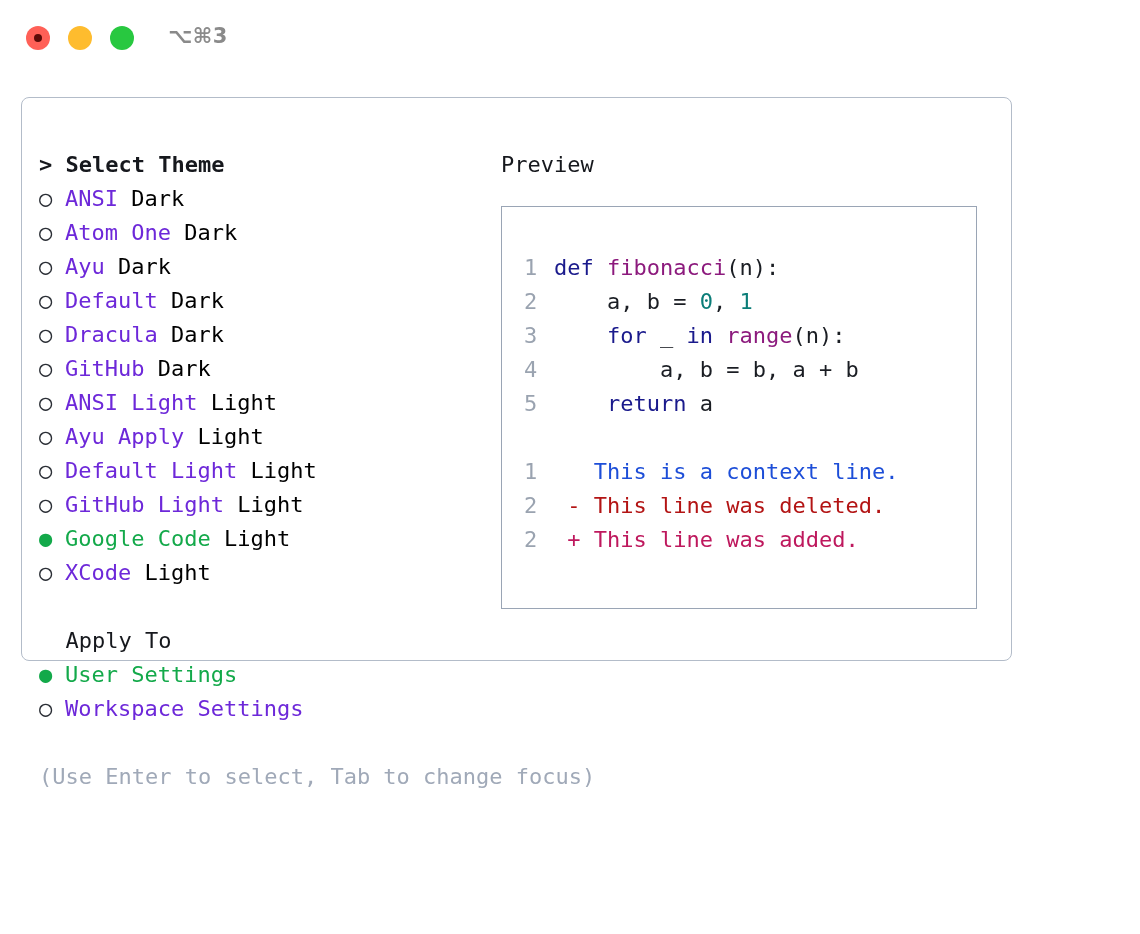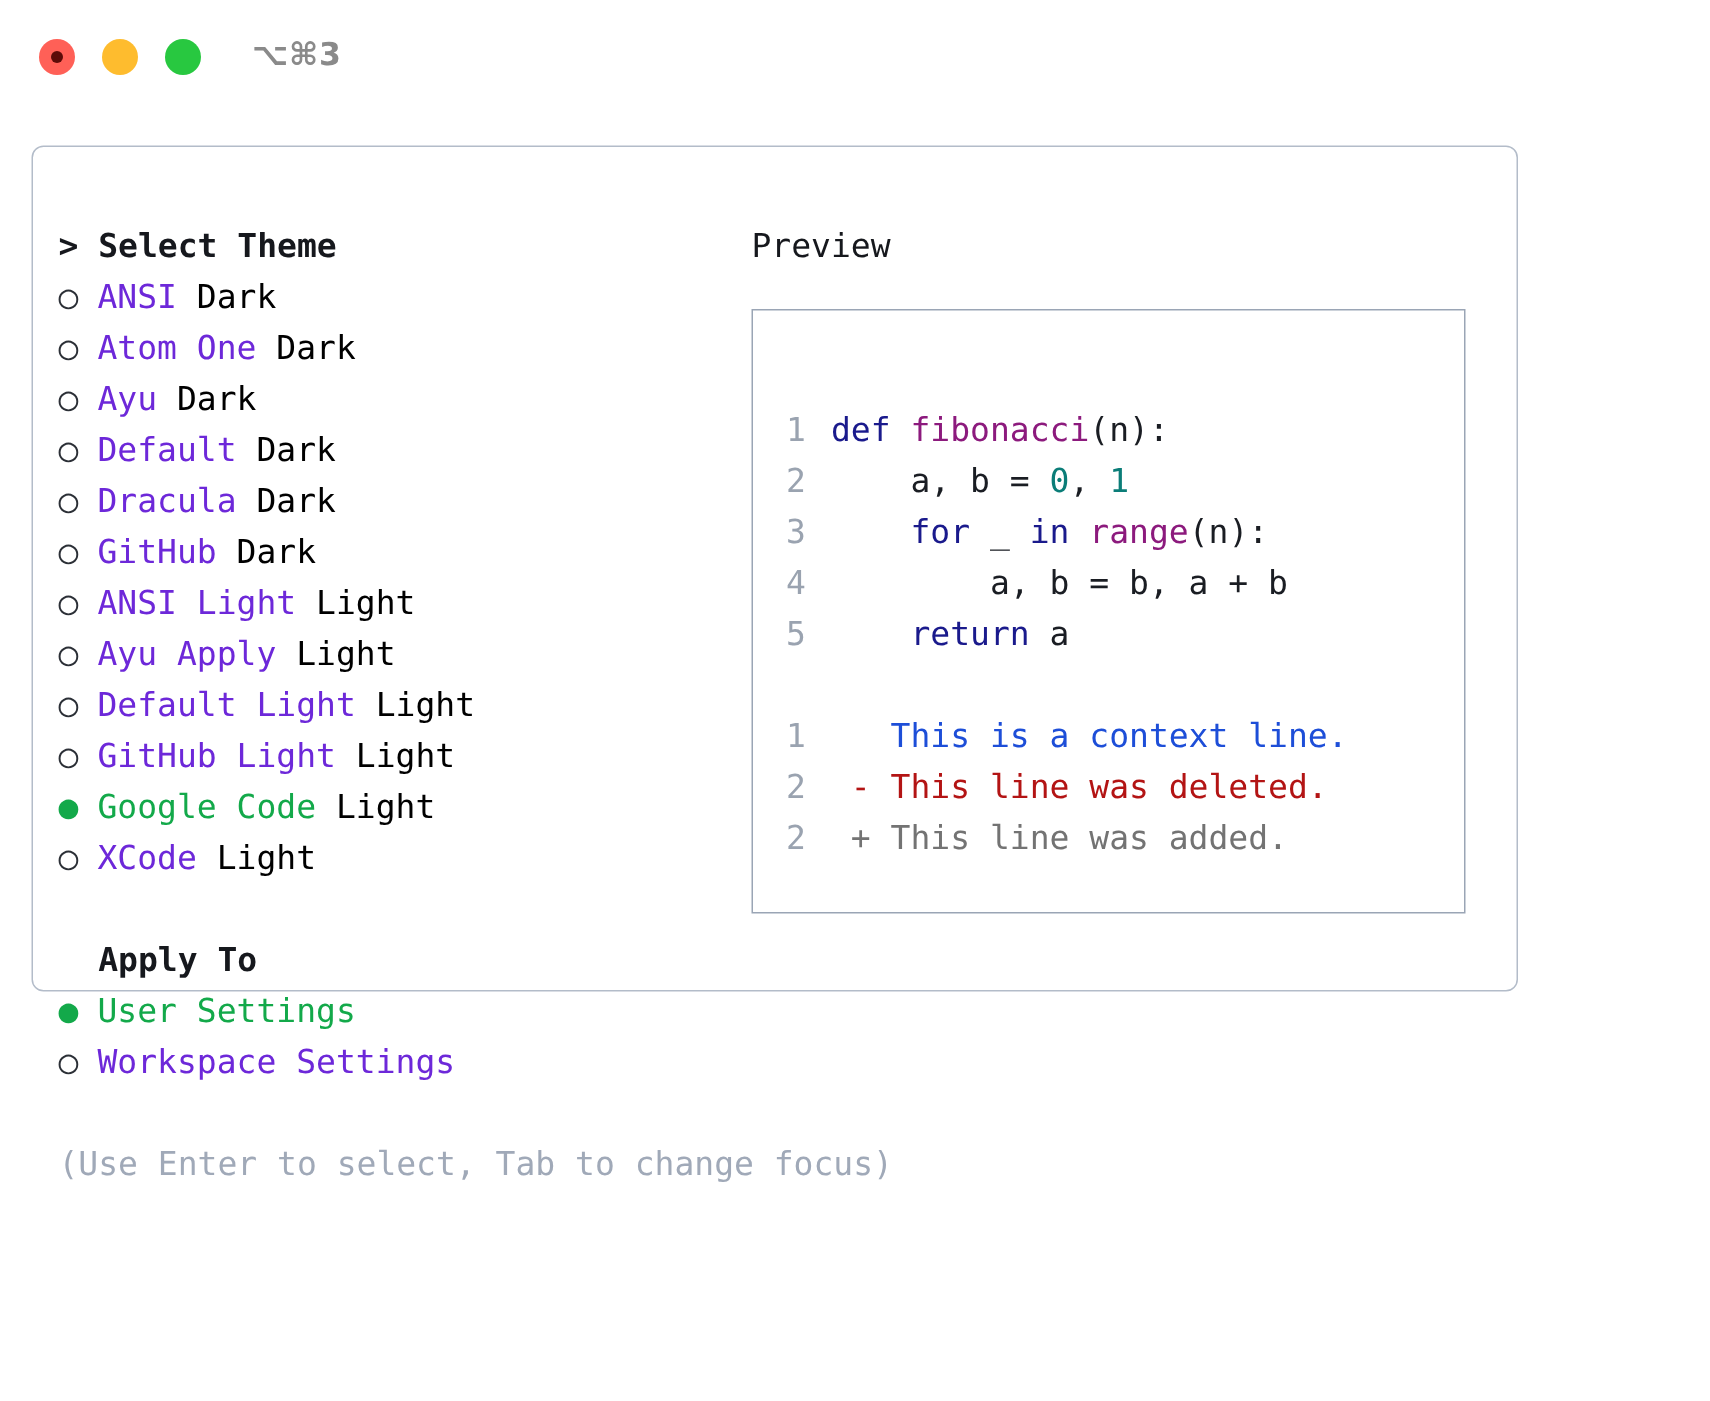--- a/index.html
+++ b/index.html
@@ -96,21 +96,21 @@
 
   
   .section-head {
     font-size: 22px;
     line-height: 34px;
     white-space: pre;
     color: #16181d;
     font-weight: bold;
   }
   .section-head.plain {
-    font-weight: bold;
+    font-weight: normal;
     color: #16181d;
   }
   .row {
     font-size: 22px;
     line-height: 34px;
     white-space: pre;
     color: #2b2f36;
   }
   .marker {
     display: inline-block;
@@ -138,39 +138,39 @@
     color: #16181d;
     white-space: pre;
   }
   .preview-box {
     margin-top: 24px;
     width: 476px;
     height: 403px;
     border: 1.5px solid #9aa5b5;
     background: #ffffff;
     box-sizing: border-box;
-    padding: 64px 0 0 22px;
+    padding: 44px 0 0 22px;
   }
   .code-line {
     font-size: 22px;
     line-height: 34px;
     white-space: pre;
     color: #1a1d23;
   }
   .ln {
     display: inline-block;
     width: 30px;
     color: #9aa3b0;
   }
   .kw   { color: #1a1a8c; }
   .fn   { color: #8c1a7d; }
   .num  { color: #0b7d78; }
   .ctx  { color: #1d4ed8; }
   .del  { color: #b31414; }
-  .add  { color: #737373; }
+  .add  { color: #be185d; }
   .blank-line { height: 34px; }
 </style>
 </head>
 <body>
 
 <div class="window">
 
   <div class="titlebar">
     <div class="lights">
       <span class="light red"></span>

